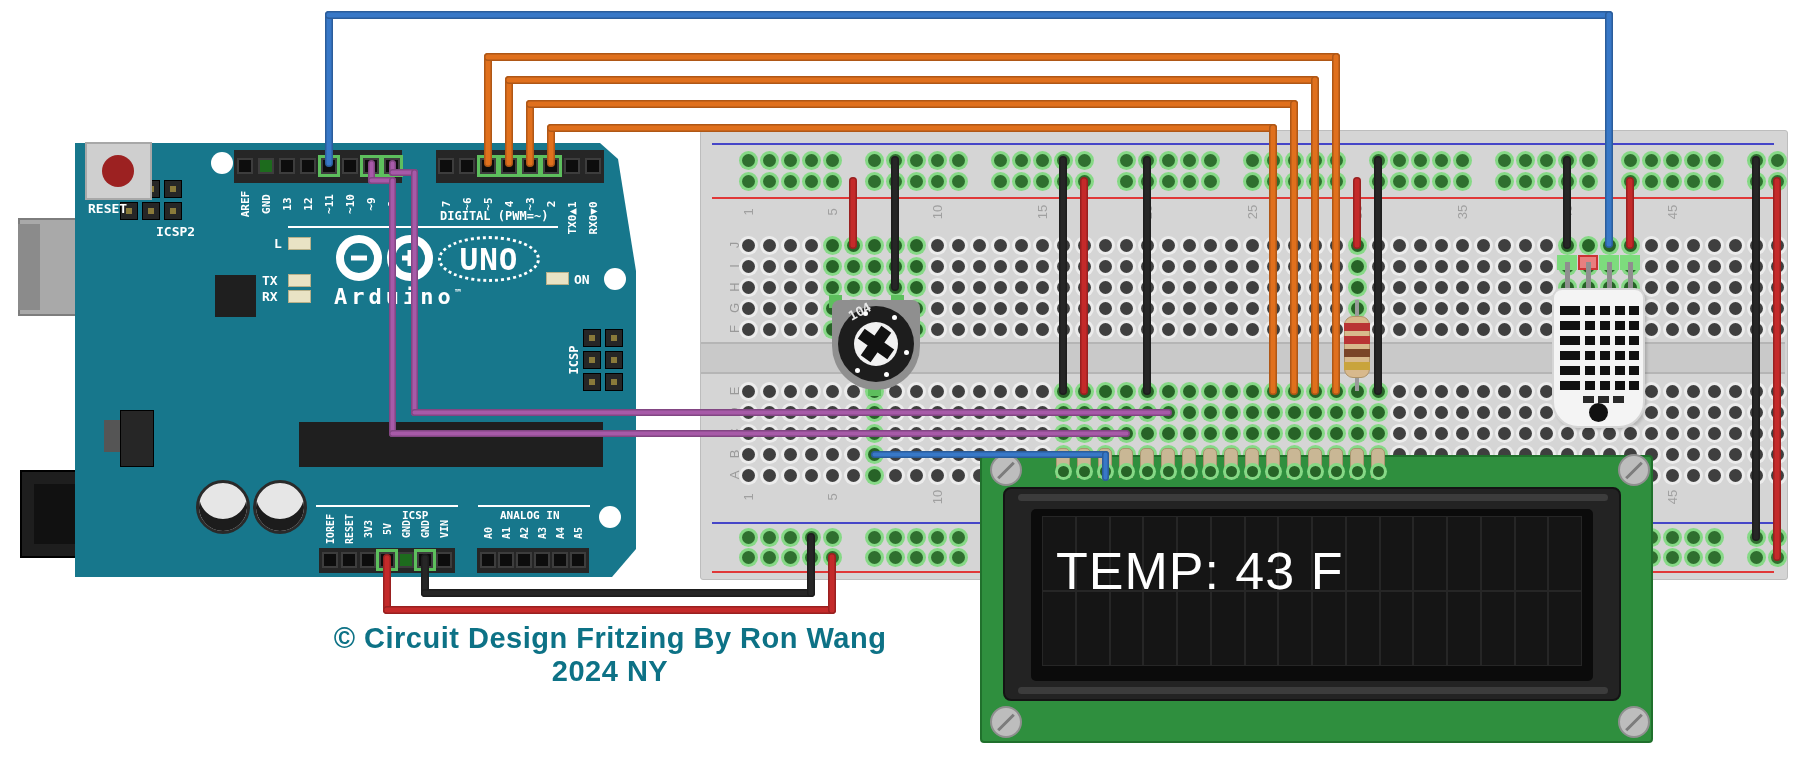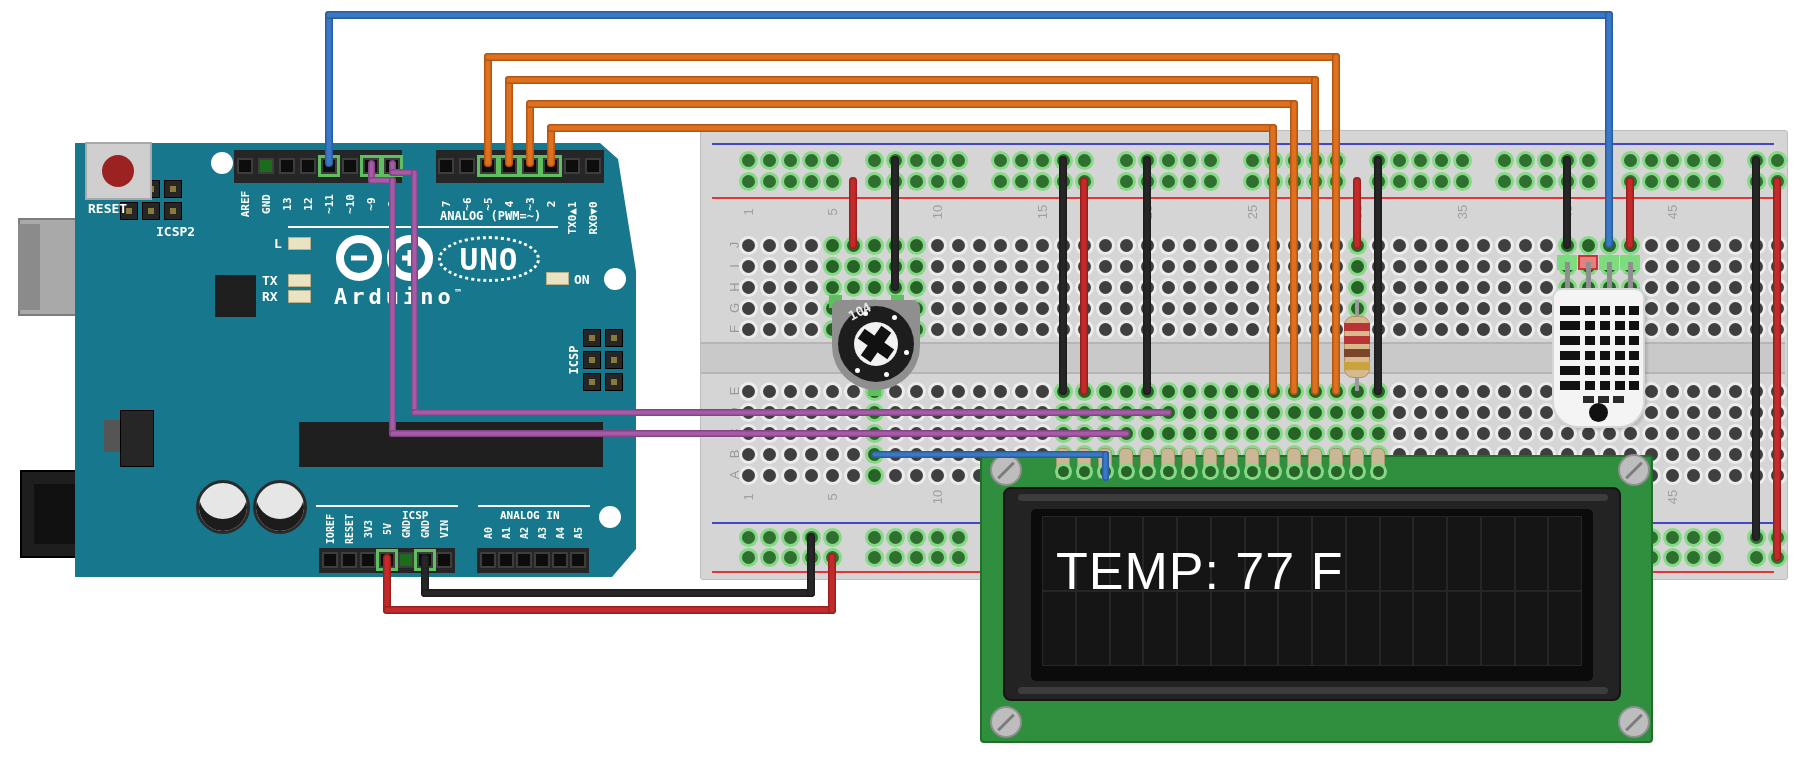--- a/index.html
+++ b/index.html
@@ -854,21 +854,21 @@
       <div style="position: absolute; left: 288px; top: 290px; width: 23px; height: 13px; background: rgb(233, 227, 196); border: 1px solid rgb(184, 176, 137); box-sizing: border-box;"></div>
       <div style="position: absolute; left: 546px; top: 272px; width: 23px; height: 13px; background: rgb(233, 227, 196); border: 1px solid rgb(184, 176, 137); box-sizing: border-box;"></div>
     </div>
 
   <div class="abs" style="left:85px;top:142px;width:67px;height:58px;background:#cfcfcf;border:2px solid #a8a8a8;box-sizing:border-box;"></div>
   <div class="abs" style="left:102px;top:155px;width:32px;height:32px;background:#9c2121;border-radius:50%;"></div>
   <div class="slab" style="left:88px;top:201px;font-size:13px;">RESET</div>
 
   <div class="slab" style="left:156px;top:224px;font-size:13px;">ICSP2</div>
   <div class="silk" style="left:288px;top:226px;width:270px;height:2px;"></div>
-  <div class="slab" style="left:440px;top:209px;font-size:12px;">ANALOG (PWM=~)</div>
+  <div class="slab" style="left:440px;top:209px;font-size:12px;">DIGITAL (PWM=~)</div>
   <div class="slab" style="left:274px;top:236px;font-size:13px;">L</div>
   <div class="slab" style="left:262px;top:273px;font-size:13px;">TX</div>
   <div class="slab" style="left:262px;top:289px;font-size:13px;">RX</div>
   <div class="slab" style="left:574px;top:272px;font-size:13px;">ON</div>
   <div class="silk" style="left:316px;top:505px;width:142px;height:2px;"></div>
   <div class="silk" style="left:478px;top:505px;width:112px;height:2px;"></div>
   <div class="slab" style="left:402px;top:509px;font-size:11px;">ICSP</div>
   <div class="slab" style="left:500px;top:509px;font-size:11px;">ANALOG IN</div>
 
   <svg class="abs" style="left:330px;top:232px;" width="110" height="54" viewBox="0 0 110 54">
@@ -953,21 +953,21 @@
       <div style="background: rgb(21, 21, 21); outline: rgb(38, 38, 38) solid 1px;"></div>
       <div style="background: rgb(21, 21, 21); outline: rgb(38, 38, 38) solid 1px;"></div>
       <div style="background: rgb(21, 21, 21); outline: rgb(38, 38, 38) solid 1px;"></div>
       <div style="background: rgb(21, 21, 21); outline: rgb(38, 38, 38) solid 1px;"></div>
       <div style="background: rgb(21, 21, 21); outline: rgb(38, 38, 38) solid 1px;"></div>
       <div style="background: rgb(21, 21, 21); outline: rgb(38, 38, 38) solid 1px;"></div>
       <div style="background: rgb(21, 21, 21); outline: rgb(38, 38, 38) solid 1px;"></div>
       <div style="background: rgb(21, 21, 21); outline: rgb(38, 38, 38) solid 1px;"></div>
       <div style="background: rgb(21, 21, 21); outline: rgb(38, 38, 38) solid 1px;"></div>
     </div>
-  <div id="lcd-line1">TEMP: 77 F</div>
+  <div id="lcd-line1">TEMP: 43 F</div>
   <div id="screw-layer" class="abs" style="left:0;top:0;width:1804px;height:762px;">
       <div style="position: absolute; left: 990px; top: 454px; width: 32px; height: 32px; border-radius: 50%; background: rgb(189, 189, 189); border: 2px solid rgb(143, 143, 143); box-sizing: border-box;">
         <div style="position: absolute; left: 3px; top: 13px; width: 22px; height: 3px; background: rgb(124, 124, 124); transform: rotate(-45deg);"></div>
       </div>
       <div style="position: absolute; left: 1618px; top: 454px; width: 32px; height: 32px; border-radius: 50%; background: rgb(189, 189, 189); border: 2px solid rgb(143, 143, 143); box-sizing: border-box;">
         <div style="position: absolute; left: 3px; top: 13px; width: 22px; height: 3px; background: rgb(124, 124, 124); transform: rotate(-45deg);"></div>
       </div>
       <div style="position: absolute; left: 990px; top: 706px; width: 32px; height: 32px; border-radius: 50%; background: rgb(189, 189, 189); border: 2px solid rgb(143, 143, 143); box-sizing: border-box;">
         <div style="position: absolute; left: 3px; top: 13px; width: 22px; height: 3px; background: rgb(124, 124, 124); transform: rotate(-45deg);"></div>
       </div>
@@ -1079,13 +1079,14 @@
       <div class="wire-seg" style="background: rgb(196, 42, 42); border-radius: 4px; left: 1353px; top: 177px; width: 8px; height: 72px;"></div>
       <div class="wire-seg" style="background: rgb(38, 38, 38); border-radius: 4px; left: 1374px; top: 156px; width: 8px; height: 239px;"></div>
       <div class="wire-seg" style="background: rgb(38, 38, 38); border-radius: 4px; left: 1563px; top: 156px; width: 8px; height: 93px;"></div>
       <div class="wire-seg" style="background: rgb(196, 42, 42); border-radius: 4px; left: 1626px; top: 177px; width: 8px; height: 72px;"></div>
       <div class="wire-seg" style="background: rgb(38, 38, 38); border-radius: 4px; left: 1752px; top: 156px; width: 8px; height: 385px;"></div>
       <div class="wire-seg" style="background: rgb(196, 42, 42); border-radius: 4px; left: 1773px; top: 177px; width: 8px; height: 384px;"></div>
       <div class="wire-seg" style="background: rgb(56, 120, 199); border-radius: 3.5px; left: 870.5px; top: 450.5px; width: 238px; height: 7px;"></div>
       <div class="wire-seg" style="background: rgb(56, 120, 199); border-radius: 3.5px; left: 1101.5px; top: 450.5px; width: 7px; height: 30px;"></div>
     </div>
 
+  <div id="caption" style="color: rgb(13, 114, 134);">© Circuit Design Fritzing  By Ron Wang 2024 NY</div>
 </div>
 
 </body></html>

